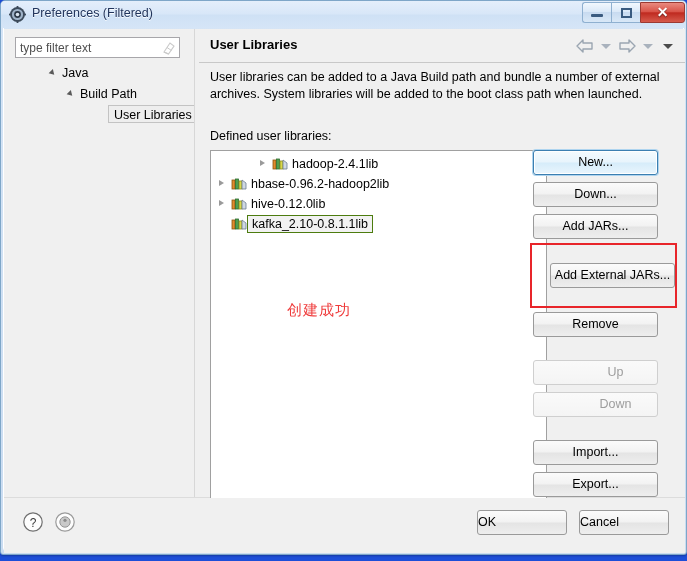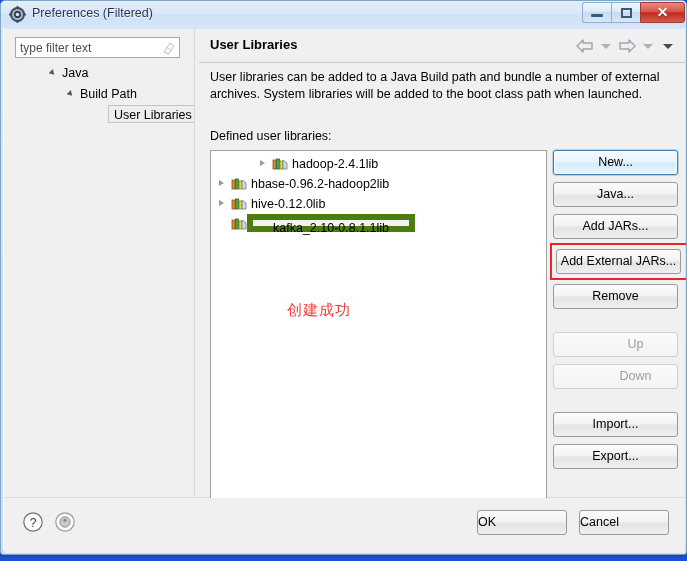--- a/index.html
+++ b/index.html
@@ -286,39 +286,39 @@
   }
   .lib-icon {
     position: absolute;
     left: 20px; top: 3px;
     width: 16px; height: 14px;
   }
   .lib-label-sel {
     display: inline-block;
     height: 18px;
     line-height: 17px;
-    padding: 0 20px;
+    padding: 0 4px;
     margin-left: -4px;
     background: #f2f2f2;
-    border: 6px solid #4d7c0f;
+    border: 1px solid #4d7c0f;
     box-sizing: border-box;
   }
   .annotation-cn {
     position: absolute;
     left: 76px; top: 150px;
     font-size: 15px;
     color: #ef3b3b;
     letter-spacing: 1px;
     white-space: nowrap;
   }
 
   
   .side-buttons {
     position: absolute;
-    left: 354px; top: 121px;
+    left: 334px; top: 121px;
     width: 126px;
   }
   .btn {
     display: block;
     width: 125px;
     height: 25px;
     margin-bottom: 7px;
     box-sizing: border-box;
     border: 1px solid #9a9a9a;
     border-radius: 3px;
@@ -338,21 +338,21 @@
   }
   .btn.disabled {
     color: #9d9d9d;
     border-color: #cfcfcf;
     background: linear-gradient(to bottom, #fafafa 0%, #f4f4f4 100%);
     padding-left: 40px;
   }
   .btn-gap { height: 16px; }
   .btn-highlight-wrap {
     position: relative;
-    padding: 4px;
+    padding: 18px;
     margin: -3px 0 4px -3px;
     width: 147px;
     box-sizing: border-box;
     border: 2px solid #e8252a;
   }
   .btn-highlight-wrap .btn { margin-bottom: 0; }
 
   
   .footer {
     position: absolute;
@@ -528,21 +528,21 @@
               </svg>
             </span>
             <span class="lib-label-sel">kafka_2.10-0.8.1.1lib</span>
           </div>
 
           <div class="annotation-cn">创建成功</div>
         </div>
 
         <div class="side-buttons">
           <button class="btn focused">New...</button>
-          <button class="btn">Java...</button>
+          <button class="btn">Down...</button>
           <button class="btn">Add JARs...</button>
           <div class="btn-highlight-wrap">
             <button class="btn">Add External JARs...</button>
           </div>
           <button class="btn">Remove</button>
           <div class="btn-gap"></div>
           <button class="btn disabled">Up</button>
           <button class="btn disabled">Down</button>
           <div class="btn-gap"></div>
           <button class="btn">Import...</button>

